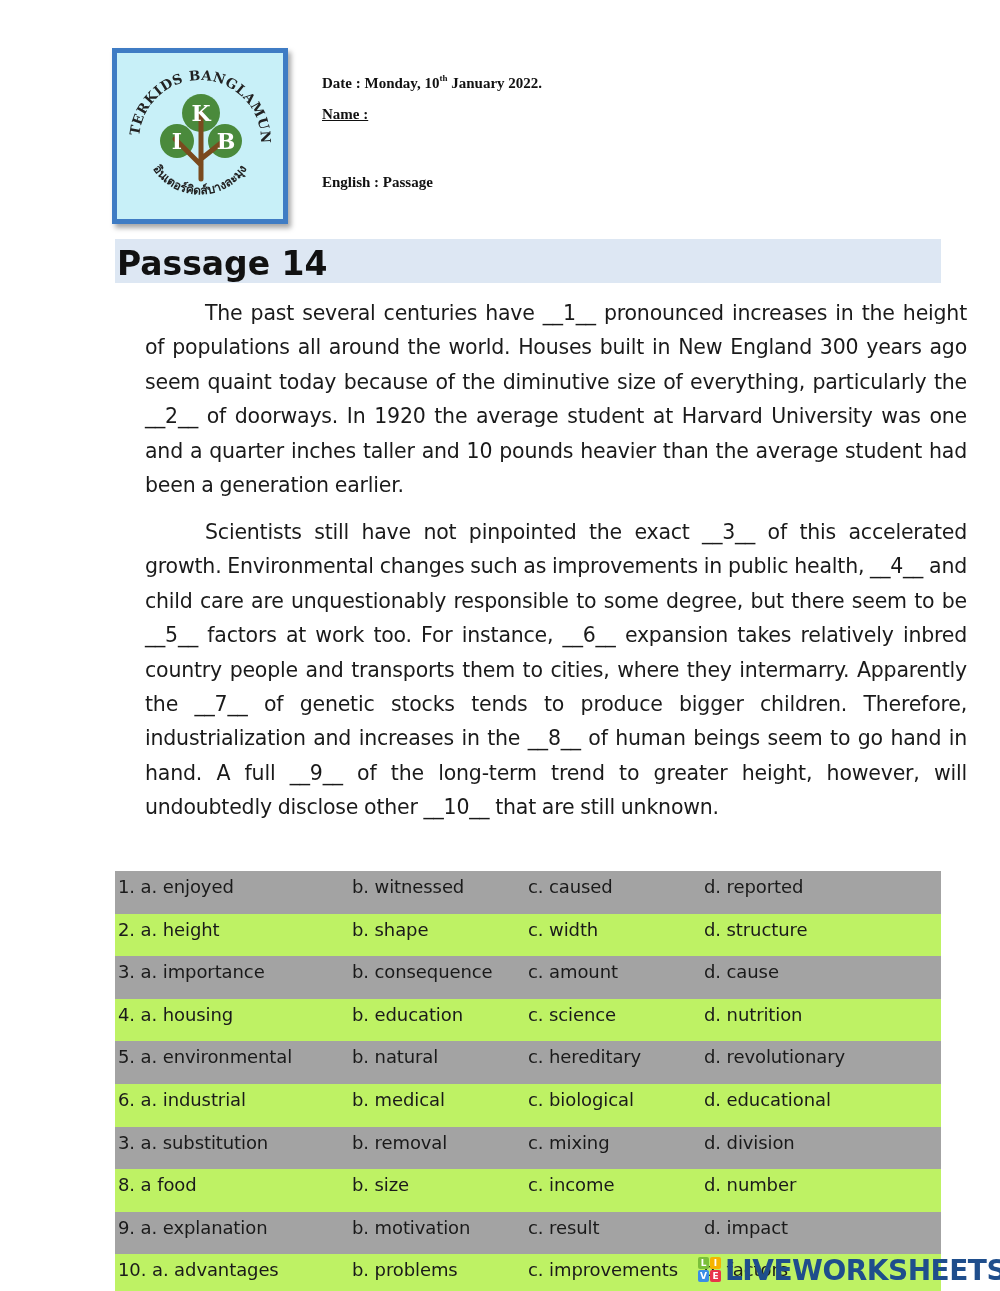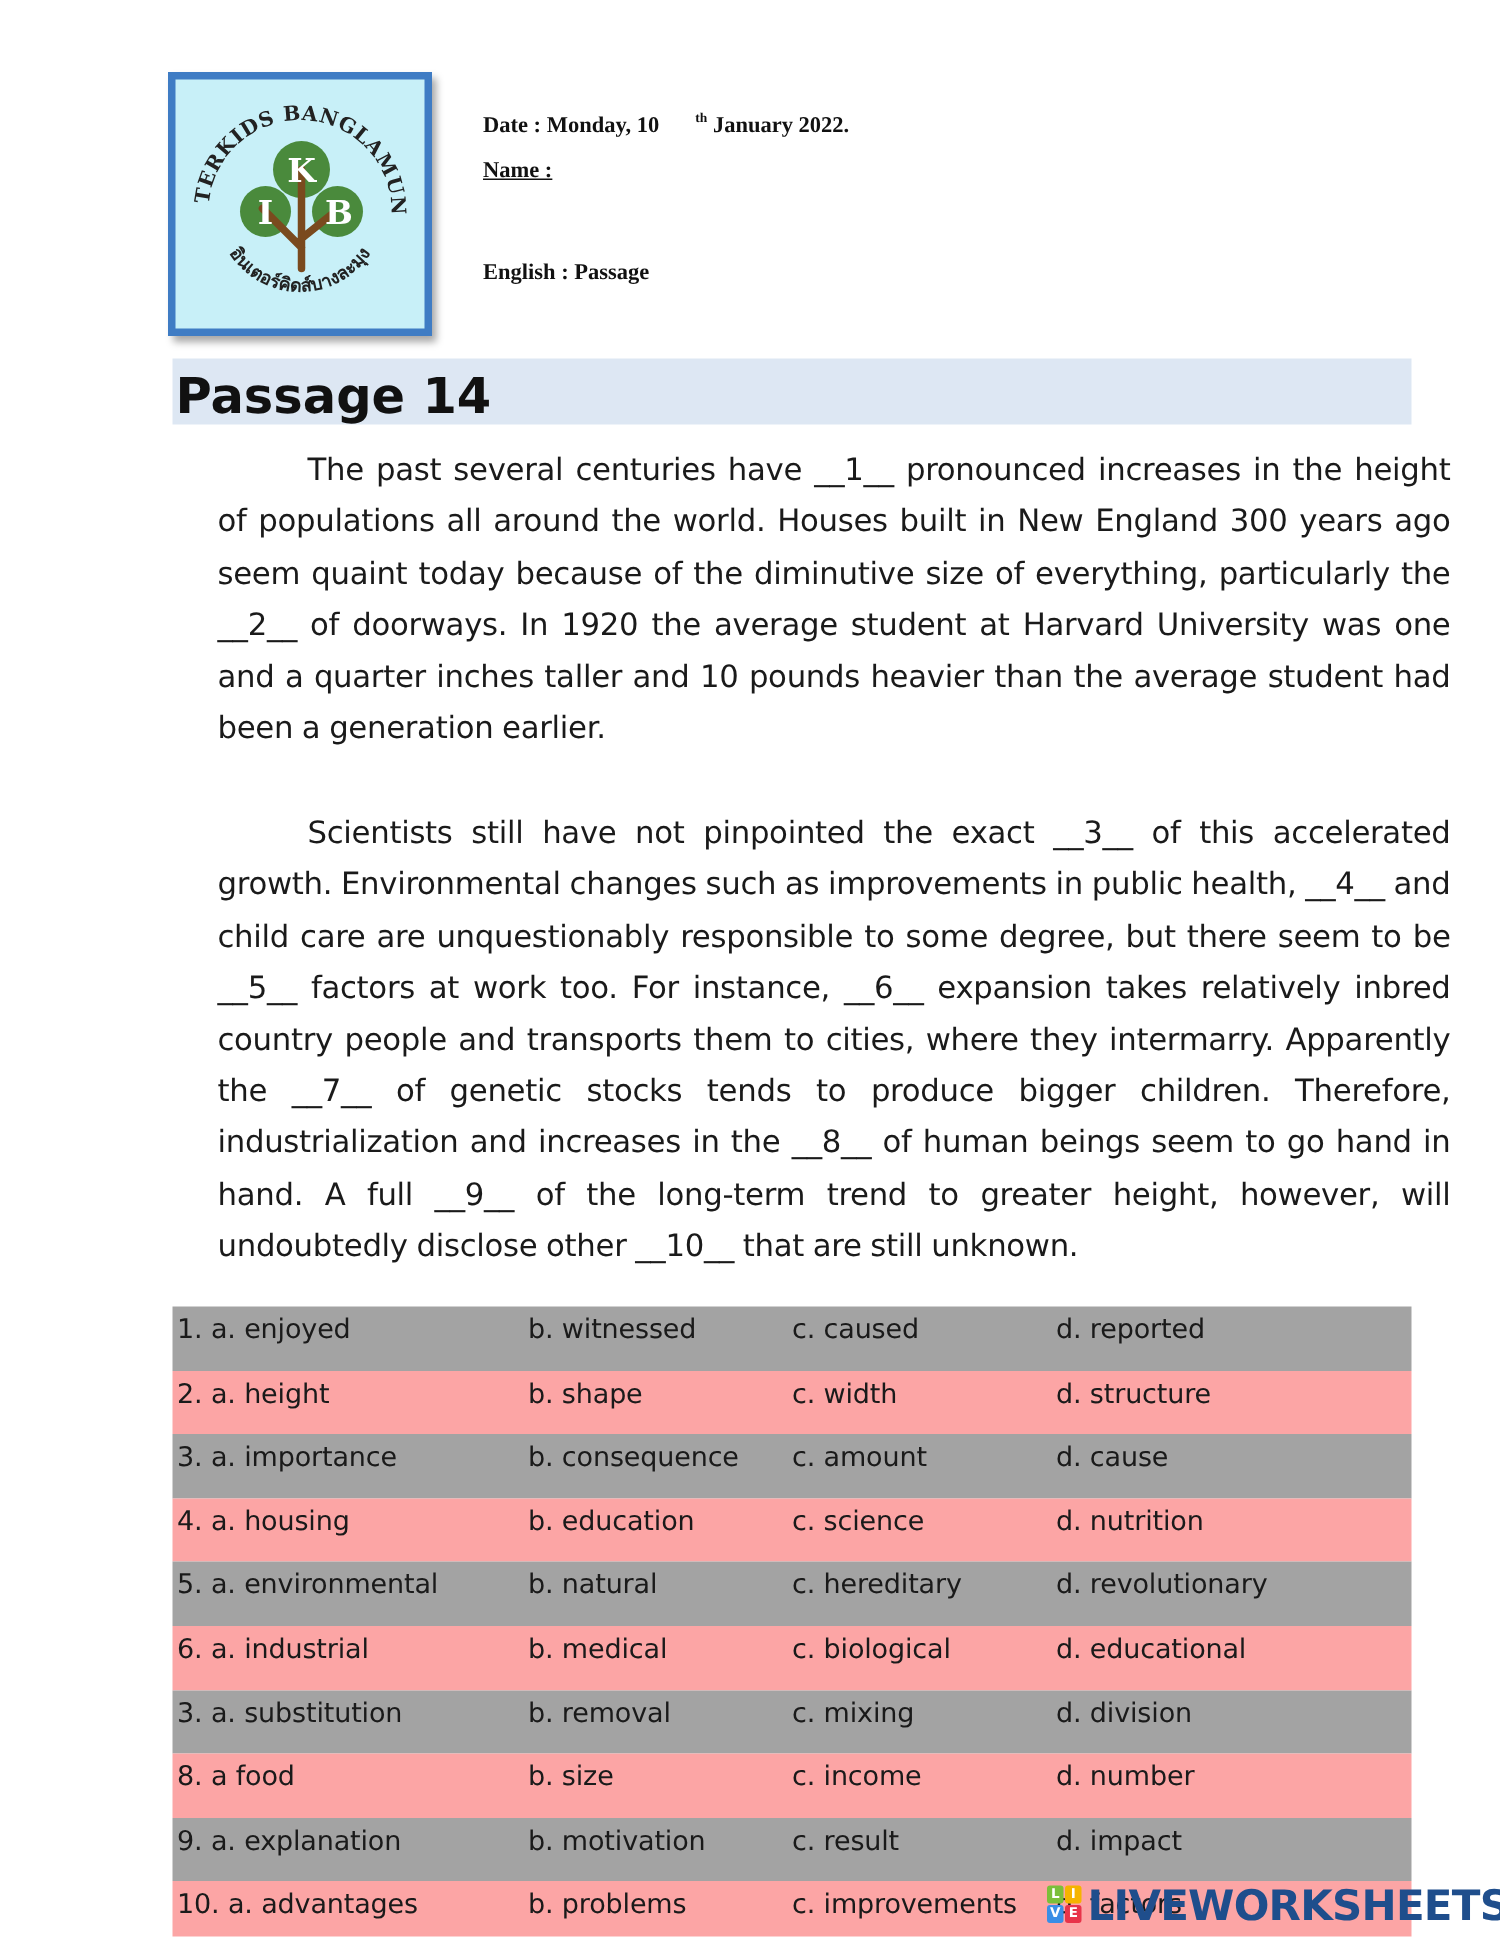--- a/index.html
+++ b/index.html
@@ -8,47 +8,47 @@
 
   
   .logo-box {
     position: absolute; left: 112px; top: 48px; width: 176px; height: 176px;
     background: #c8f0f8; border: 5px solid #3f7cc4; box-sizing: border-box;
     box-shadow: 3px 4px 5px rgba(0,0,0,0.35);
   }
   .logo-box svg { position: absolute; left: 0; top: 0; }
   .header-info { position: absolute; left: 322px; top: 70px; font-family: "Liberation Serif", serif; font-weight: bold; font-size: 15px; color: #111; }
   .header-info .line { position: absolute; white-space: nowrap; }
-  .header-info sup { font-size: 9px; vertical-align: 7px; margin-left: 24px; }
+  .header-info sup { font-size: 9px; vertical-align: 7px; }
 
   
   .title-bar {
     position: absolute; left: 115px; top: 239px; width: 826px; height: 44px;
     background: #dde7f3;
   }
   .title-bar .title {
     position: absolute; left: 2px; top: 5px; font-family: "DejaVu Sans", sans-serif;
     font-weight: bold; font-size: 33px; color: #111;
   }
 
   
   .passage {
     position: absolute; left: 117px; width: 822px; font-family: "DejaVu Sans", sans-serif;
     font-size: 20.5px; line-height: 34.4px; color: #1a1a1a; text-align: justify;
     letter-spacing: -0.2px; word-spacing: -0.5px; margin-left: 28px;
   }
   .passage .indent { display: inline-block; width: 60px; }
   .p1 { top: 296px; }
-  .p2 { top: 538px; }
+  .p2 { top: 515px; }
 
   
   .options { position: absolute; left: 115px; top: 871px; width: 826px; }
   .opt-row { height: 42.6px; position: relative; font-family: "DejaVu Sans", sans-serif; font-size: 18px; color: #1a1a1a; }
   .opt-row.light { background: #a3a3a3; }
-  .opt-row.dark { background: #fca5a5; }
+  .opt-row.dark { background: #bef264; }
   .opt-row span { position: absolute; top: 5px; white-space: nowrap; letter-spacing: -0.1px; }
   .c-a { left: 3px; }
   .c-b { left: 237px; }
   .c-c { left: 413px; }
   .c-d { left: 589px; }
 
   
   .watermark { position: absolute; left: 698px; top: 1254px; height: 32px; display: flex; align-items: center; }
   .wm-logo { width: 24px; height: 26px; position: relative; margin-right: 3px; }
   .wm-logo div { position: absolute; width: 11px; height: 12px; font-family: "DejaVu Sans", sans-serif; font-weight: bold; font-size: 9px; color: #fff; text-align: center; line-height: 12px; border-radius: 2px; }

